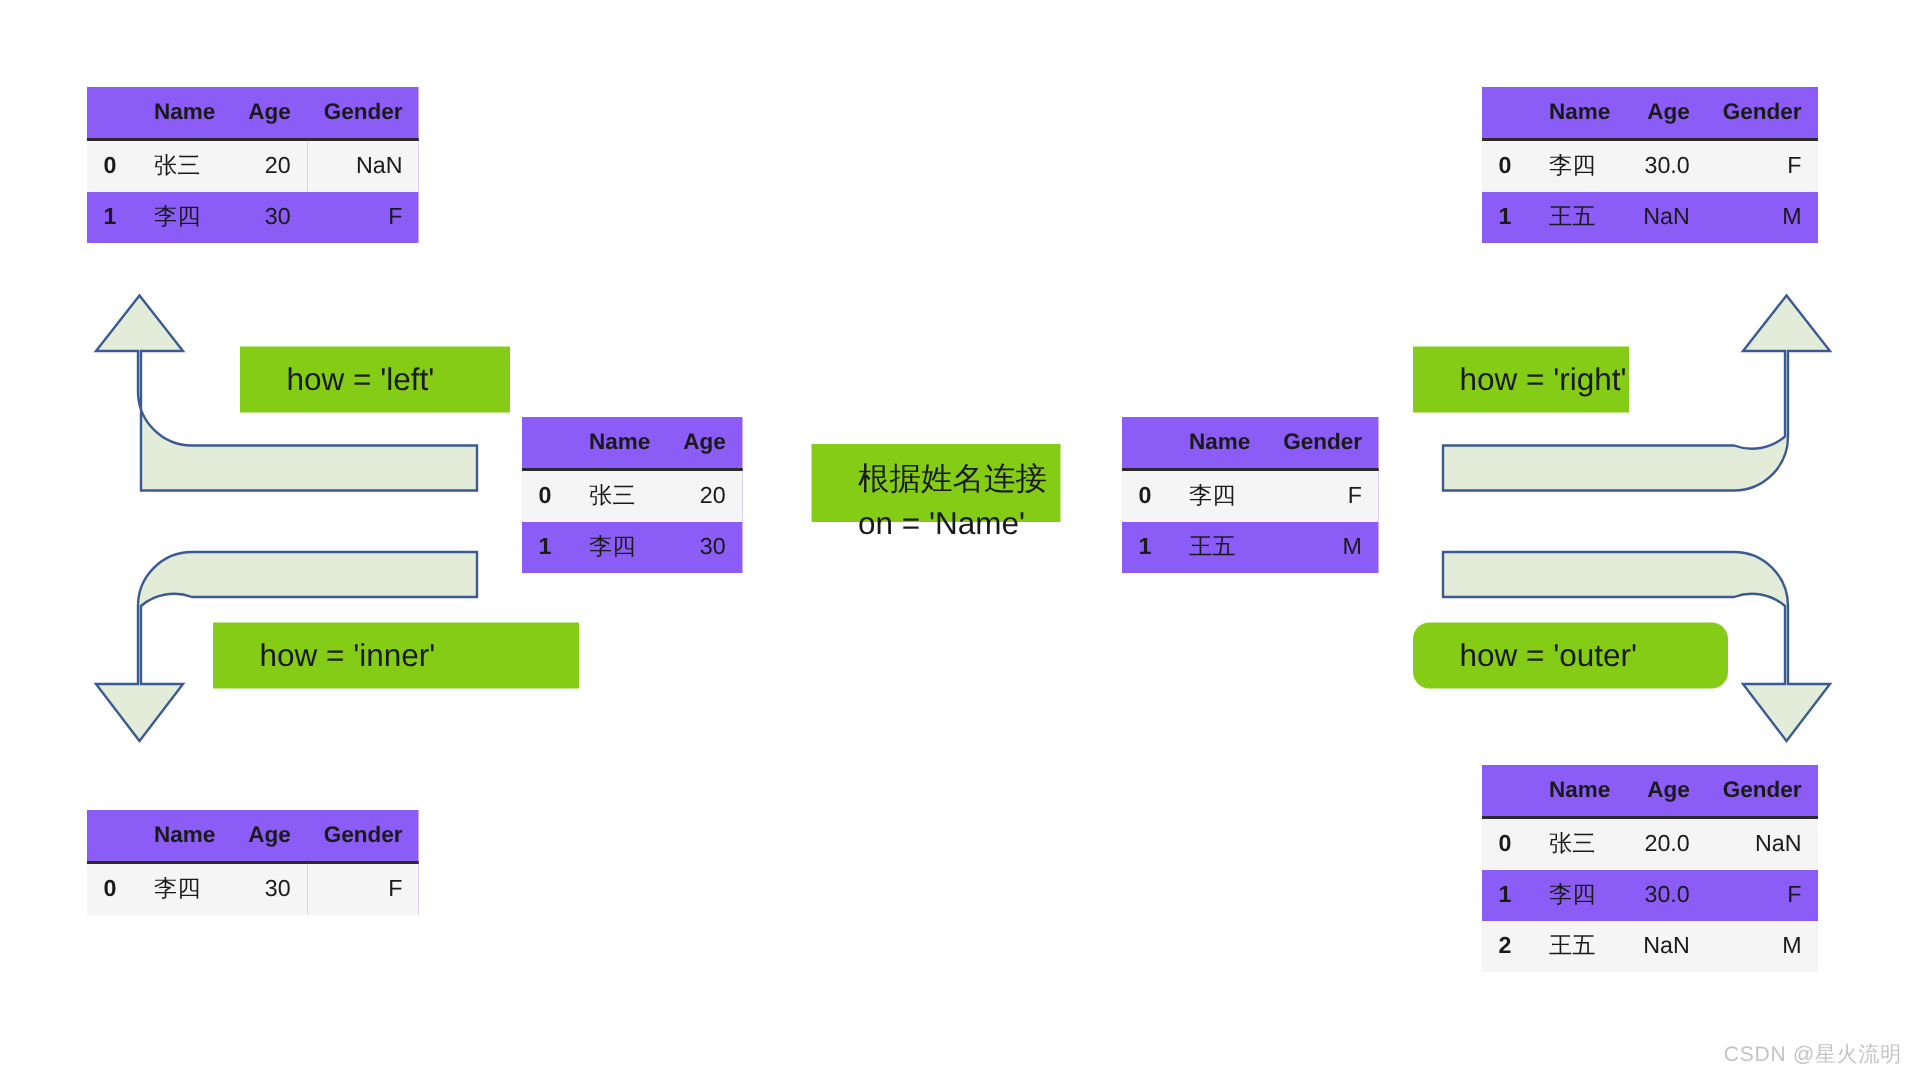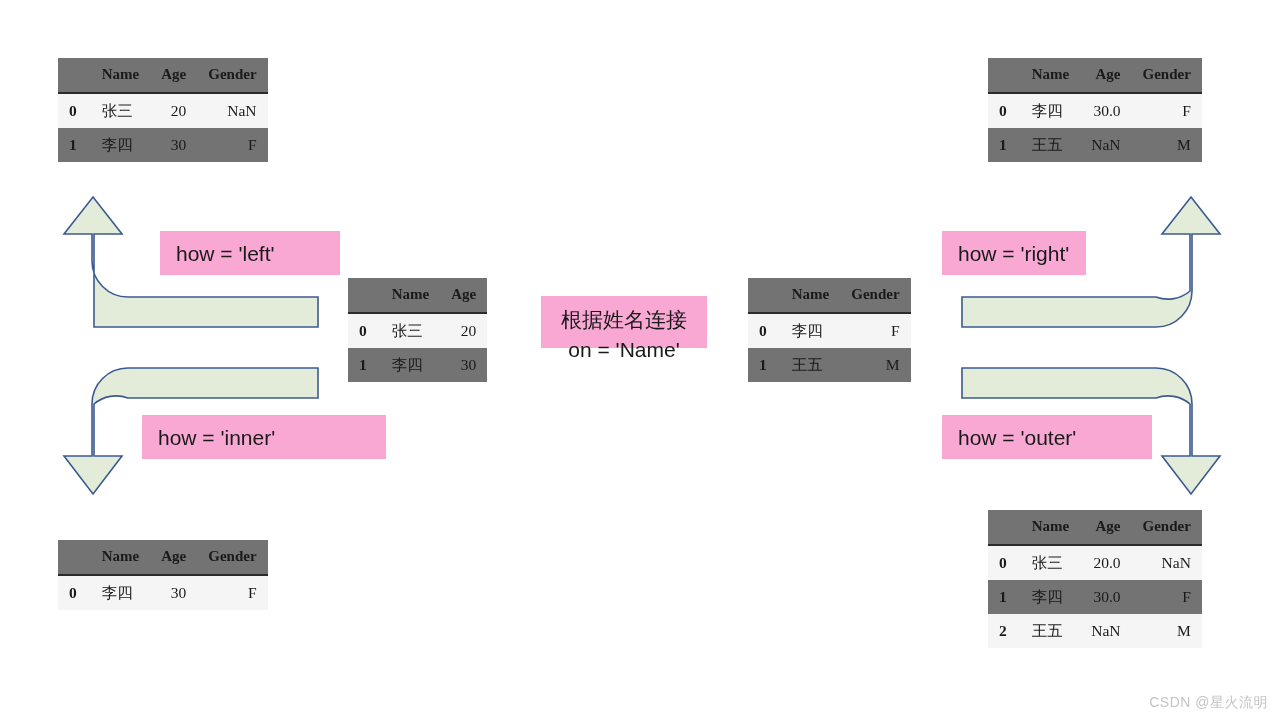--- a/index.html
+++ b/index.html
@@ -13,24 +13,24 @@
     position: relative;
     overflow: hidden;
     font-family: "Liberation Sans", sans-serif;
     color: #111111;
   }
 
   
   .df {
     position: absolute;
     border-collapse: collapse;
-    font-family: Liberation Serif, serif;
+    font-family: Liberation Sans, sans-serif;
     font-size: 15.5px;
     color: #1a1a1a;
-    background: #737373;
+    background: #8b5cf6;
   }
   .df th, .df td {
     padding: 5px 11px;
     text-align: right;
     white-space: nowrap;
     line-height: 1.55;
   }
   .df thead th {
     font-weight: bold;
     font-size: 15px;
@@ -48,25 +48,25 @@
   }
   .df tbody tr.odd th,
   .df tbody tr.odd td {
     background: #f5f5f5;
   }
   .df td.name-col { text-align: left; }
 
   
   .chip {
     position: absolute;
-    background: #f9a8d4;
+    background: #84cc16;
     color: #1a1a1a;
     font-size: 21px;
     line-height: 1.35;
-    padding: 9px 16px;
+    padding: 9px 31px;
     white-space: nowrap;
     box-sizing: border-box;
   }
   .chip.center-note {
     text-align: center;
     font-size: 21px;
     line-height: 1.45;
   }
 
   
@@ -170,21 +170,21 @@
 </div>
 
 <div class="chip" style="left:142px; top:415px; width:244px; height:44px;">
   <span>how = 'inner'</span>
 </div>
 
 <div class="chip" style="left:942px; top:231px; width:144px; height:44px;">
   <span>how = 'right'</span>
 </div>
 
-<div class="chip" style="left:942px; top:415px; width:210px; height:44px;">
+<div class="chip" style="left:942px; top:415px; width:210px; height:44px;border-radius:11px;">
   <span>how = 'outer'</span>
 </div>
 
 <div class="chip center-note" style="left:541px; top:296px; width:166px; height:52px;">
   <div>根据姓名连接</div>
   <div>on = 'Name'</div>
 </div>
 
 <table class="df" style="left:58px; top:58px;">
   <thead>

